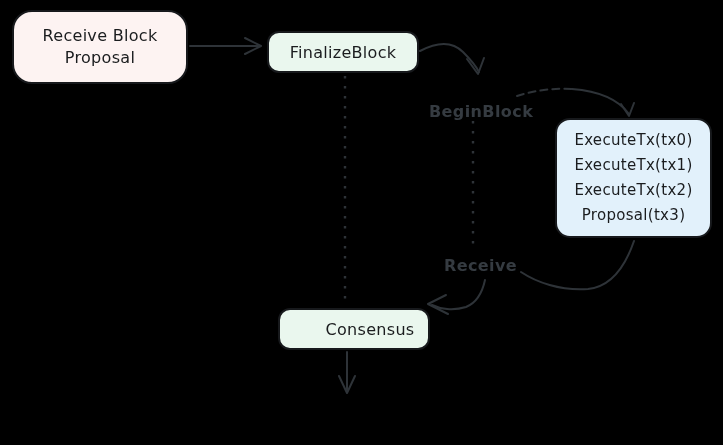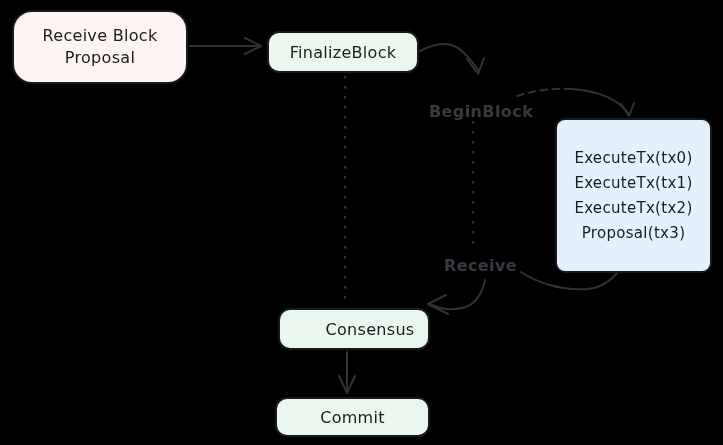--- a/index.html
+++ b/index.html
@@ -58,22 +58,22 @@
   }
   .node-finalize {
     left: 267px; top: 31px;
     width: 152px; height: 42px;
     border-radius: 12px;
     background: var(--green_fill, #eaf7ee);
     font-size: 16px;
   }
   .node-execute {
     left: 555px; top: 118px;
-    width: 157px; height: 155px;
-    border-radius: 10px;
+    width: 157px; height: 120px;
+    border-radius: 15px;
     background: var(--blue_fill, #e2f1fb);
     font-size: 15px;
     flex-direction: column;
     justify-content: center;
   }
   .node-execute .tx-line {
     line-height: 25px;
     white-space: nowrap;
   }
   .node-consensus {
@@ -144,20 +144,17 @@
     <div class="tx-line">ExecuteTx(tx0)</div>
     <div class="tx-line">ExecuteTx(tx1)</div>
     <div class="tx-line">ExecuteTx(tx2)</div>
     <div class="tx-line">Proposal(tx3)</div>
   </div>
 
   <div class="node node-consensus">
     <span>Consensus</span>
   </div>
 
-  <div class="node node-commit">
-    <span>Commit</span>
-  </div>
 
   <div class="phase-label label-beginblock">BeginBlock</div>
   <div class="phase-label label-endblock">Receive</div>
 
 </div>
 
 </body></html>

